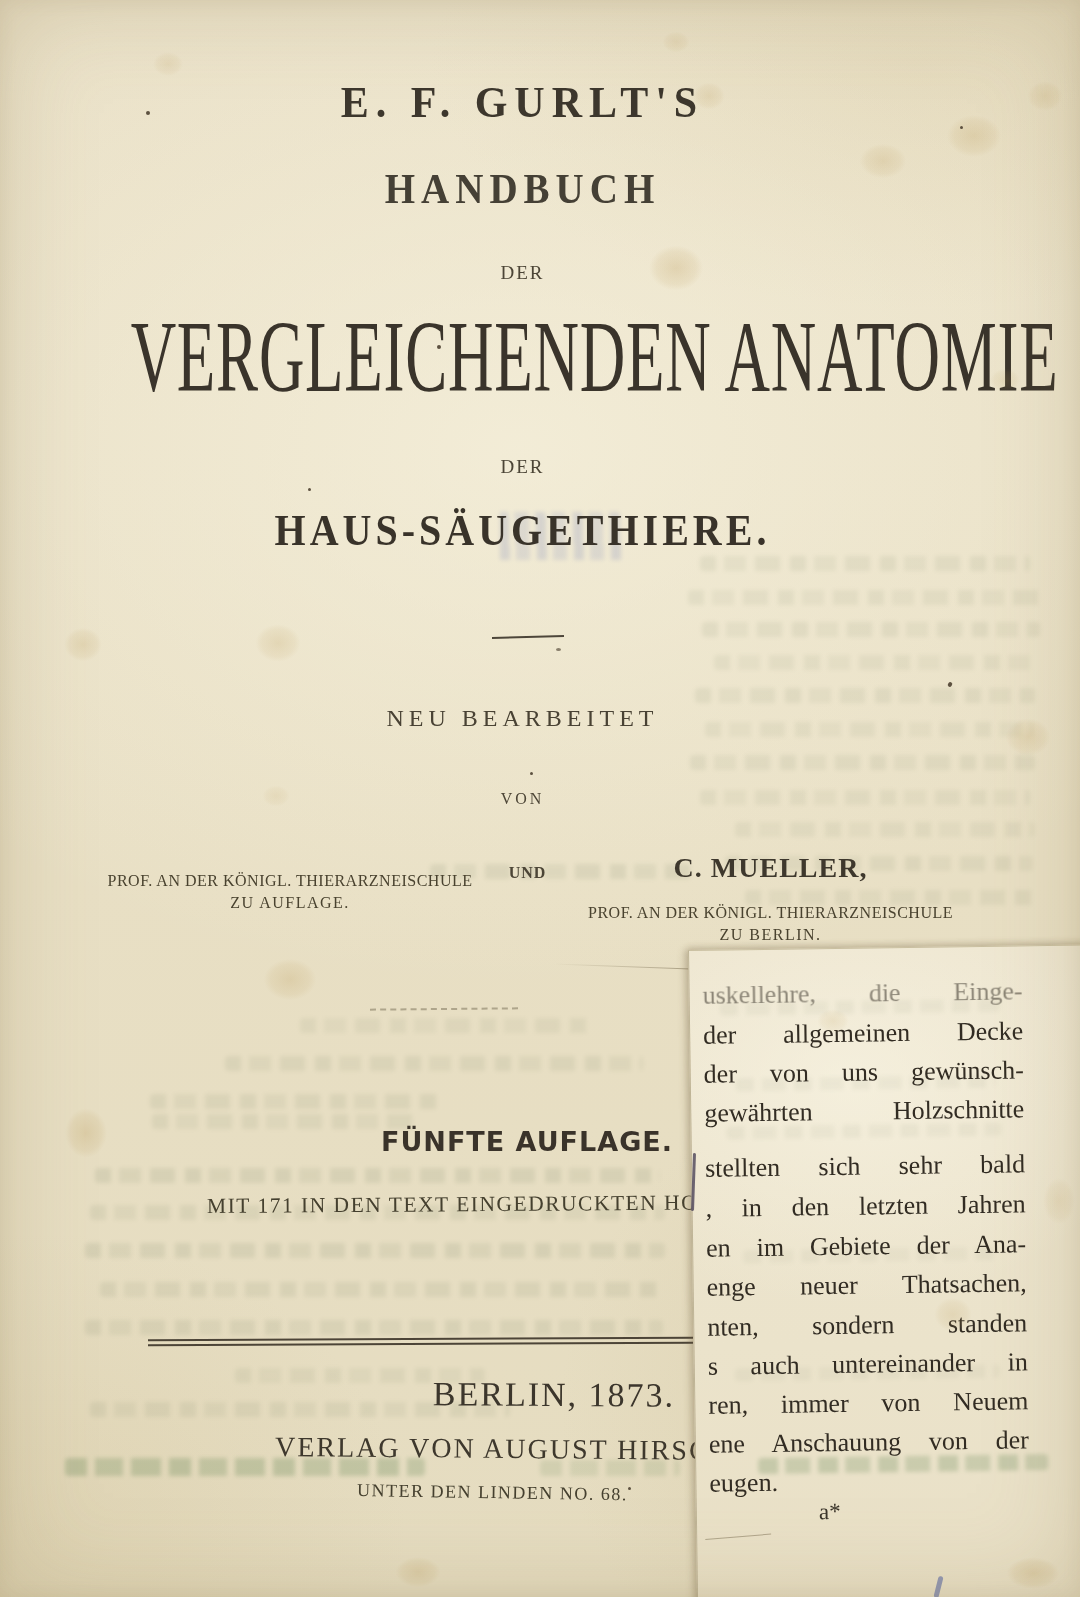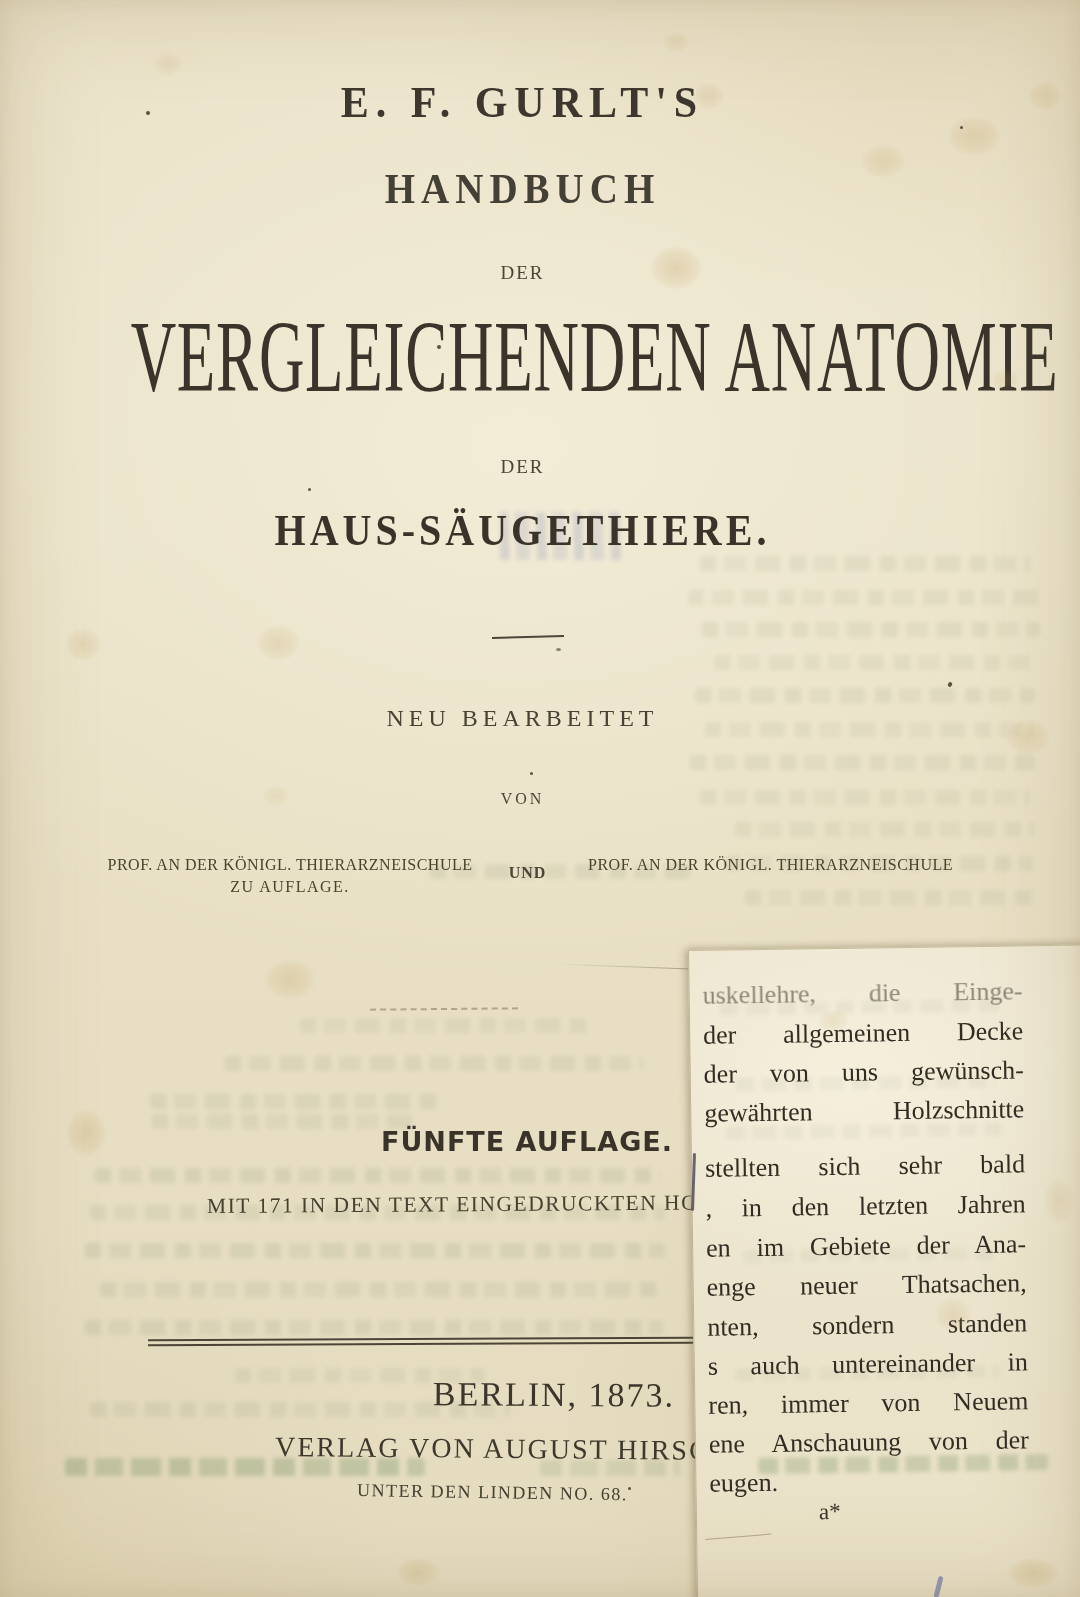--- a/index.html
+++ b/index.html
@@ -24,21 +24,21 @@
   .t-sub{top:506px;font-size:40px;font-weight:bold;letter-spacing:4px;color:#39332a;transform:scaleY(1.12);}
   .t-neu{top:705px;font-size:24px;letter-spacing:5px;color:#494234;}
   .t-von{top:790px;font-size:16px;letter-spacing:3px;color:#4c4536;}
   .rule1{position:absolute;left:492px;top:636px;width:72px;height:2px;background:#4d463a;transform:rotate(-1.4deg);z-index:2;}
   .ghost-dash{position:absolute;left:370px;top:1008px;width:148px;border-top:2px dashed rgba(105,95,70,.45);transform:rotate(-.5deg);z-index:2;}
   .crease{position:absolute;left:553px;top:966px;width:138px;height:1px;background:linear-gradient(90deg,rgba(120,108,80,0),rgba(120,108,80,.55));transform:rotate(2deg);z-index:2;}
   .authors{position:absolute;top:852px;text-align:center;z-index:2;}
   .a-left{left:100px;width:380px;}
   .a-right{left:563px;width:415px;}
   .a-name{font-size:28px;font-weight:bold;letter-spacing:1px;color:#3e382d;white-space:nowrap;}
-  .a-affil{margin-top:4px;font-size:16px;letter-spacing:.5px;color:#49422f;white-space:nowrap;}
+  .a-affil{margin-top:20px;font-size:16px;letter-spacing:.5px;color:#49422f;white-space:nowrap;}
   .a-affil2{margin-top:4px;font-size:16px;letter-spacing:1.5px;color:#49422f;}
   .a-und{position:absolute;left:480px;top:864px;width:95px;text-align:center;font-size:16px;font-weight:bold;letter-spacing:1px;color:#4c4536;z-index:2;}
   .t-edition{position:absolute;left:0;top:1126px;width:1054px;text-align:center;
     font-family:"DejaVu Sans",sans-serif;font-weight:bold;font-size:27px;letter-spacing:1px;color:#3a332a;z-index:2;}
   .t-mit{position:absolute;left:207px;top:1194px;font-size:21.5px;letter-spacing:1.5px;color:#45402f;white-space:nowrap;transform:rotate(-.4deg);transform-origin:left center;z-index:2;}
   .rule2{position:absolute;left:148px;top:1338px;width:545px;height:7px;border-top:2px solid #4c4437;border-bottom:2px solid #4c4437;box-sizing:border-box;transform:rotate(-.25deg);z-index:2;}
   .t-city{position:absolute;left:0;top:1376px;width:1108px;text-align:center;font-size:34px;letter-spacing:2px;color:#3c362c;z-index:2;transform:rotate(.3deg);}
   .t-pub{position:absolute;left:275px;top:1431px;font-size:28px;letter-spacing:2px;color:#3e382d;white-space:nowrap;transform:rotate(.5deg);transform-origin:left center;z-index:2;}
   .t-addr{position:absolute;left:357px;top:1480px;font-size:18px;letter-spacing:1.5px;color:#45402f;white-space:nowrap;transform:rotate(.9deg);transform-origin:left center;z-index:2;}
   
@@ -118,21 +118,23 @@
   <div class="rule1"></div>
   <div class="tp t-von">VON</div>
   <div class="tp t-neu">NEU BEARBEITET</div>
 
   <div class="authors a-left">
     <div class="a-affil">PROF. AN DER KÖNIGL. THIERARZNEISCHULE</div>
     <div class="a-affil a-affil2">ZU AUFLAGE.</div>
   </div>
   <div class="a-und">UND</div>
   <div class="authors a-right">
+    <div class="a-name">C. MUELLER,</div>
     <div class="a-affil">PROF. AN DER KÖNIGL. THIERARZNEISCHULE</div>
+    <div class="a-affil a-affil2">ZU BERLIN.</div>
   </div>
 
   <div class="ghost-dash"></div>
   <div class="crease"></div>
 
   <div class="t-edition">FÜNFTE AUFLAGE.</div>
   <div class="t-mit">MIT 171 IN DEN TEXT EINGEDRUCKTEN HO</div>
   <div class="rule2"></div>
   <div class="t-city">BERLIN, 1873.</div>
   <div class="t-pub">VERLAG VON AUGUST HIRSCH</div>

